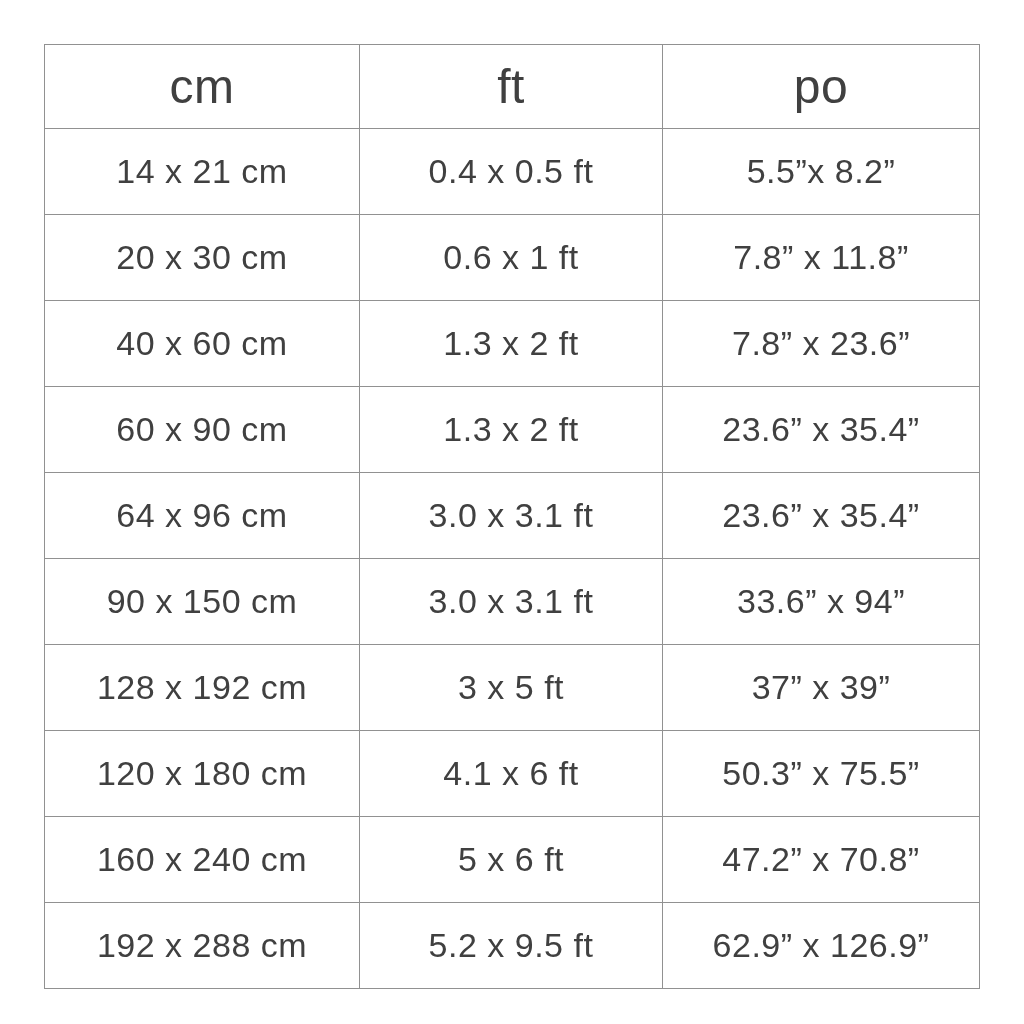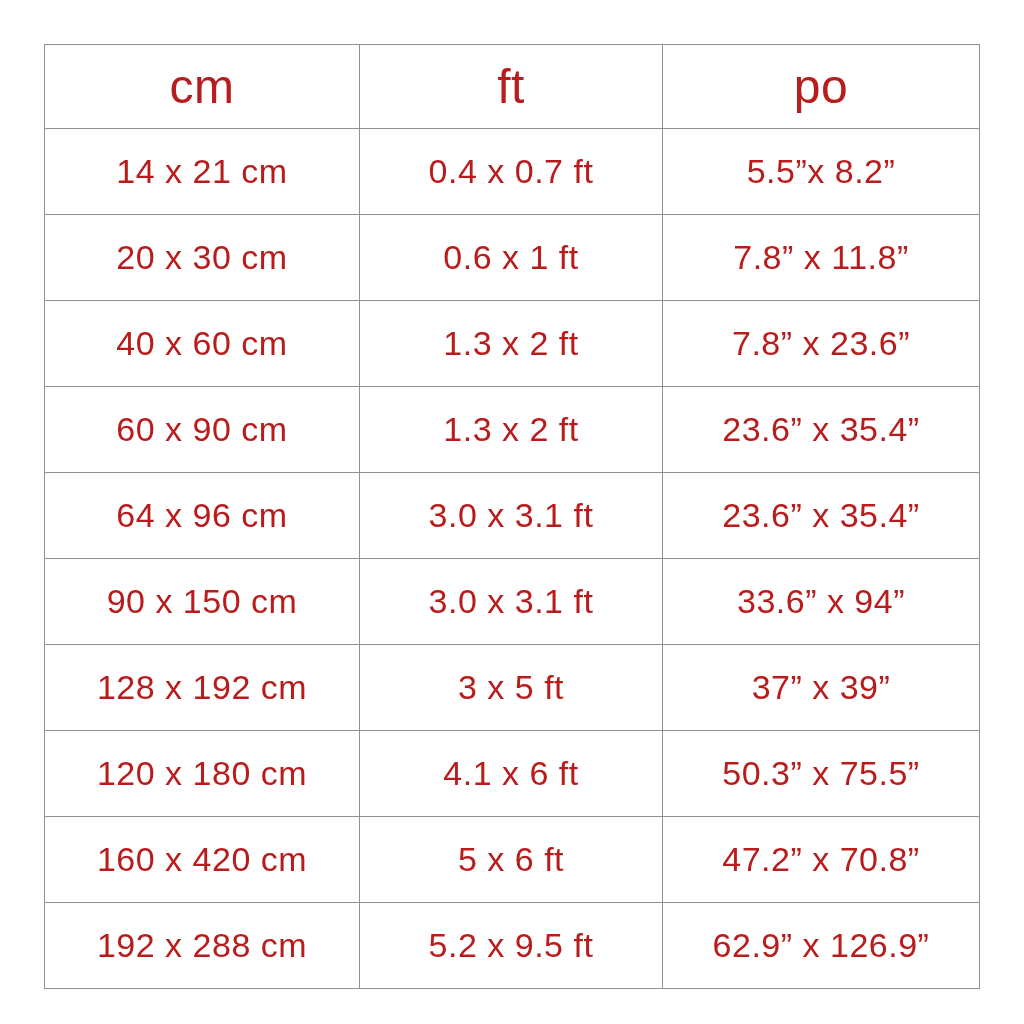--- a/index.html
+++ b/index.html
@@ -16,21 +16,21 @@
     left: 44px;
     top: 44px;
     width: 935px;
     height: 933px;
   }
   table.size-table {
     width: 100%;
     height: 100%;
     border-collapse: collapse;
     table-layout: fixed;
-    color: #b91c1c;
+    color: #404040;
   }
   table.size-table th,
   table.size-table td {
     border: 1px solid #919191;
     text-align: center;
     vertical-align: middle;
     white-space: nowrap;
     padding: 0;
     font-weight: 400;
     letter-spacing: 0.5px;
@@ -61,21 +61,21 @@
     <thead>
       <tr>
         <th>cm</th>
         <th>ft</th>
         <th>po</th>
       </tr>
     </thead>
     <tbody>
         <tr>
     <td>14 x 21 cm</td>
-    <td>0.4 x 0.7 ft</td>
+    <td>0.4 x 0.5 ft</td>
     <td>5.5”x 8.2”</td>
   </tr>
         <tr>
     <td>20 x 30 cm</td>
     <td>0.6 x 1 ft</td>
     <td>7.8” x 11.8”</td>
   </tr>
         <tr>
     <td>40 x 60 cm</td>
     <td>1.3 x 2 ft</td>
@@ -100,21 +100,21 @@
     <td>128 x 192 cm</td>
     <td>3 x 5 ft</td>
     <td>37” x 39”</td>
   </tr>
         <tr>
     <td>120 x 180 cm</td>
     <td>4.1 x 6 ft</td>
     <td>50.3” x 75.5”</td>
   </tr>
         <tr>
-    <td>160 x 420 cm</td>
+    <td>160 x 240 cm</td>
     <td>5 x 6 ft</td>
     <td>47.2” x 70.8”</td>
   </tr>
         <tr>
     <td>192 x 288 cm</td>
     <td>5.2 x 9.5 ft</td>
     <td>62.9” x 126.9”</td>
   </tr>
       </tbody>
   </table>

